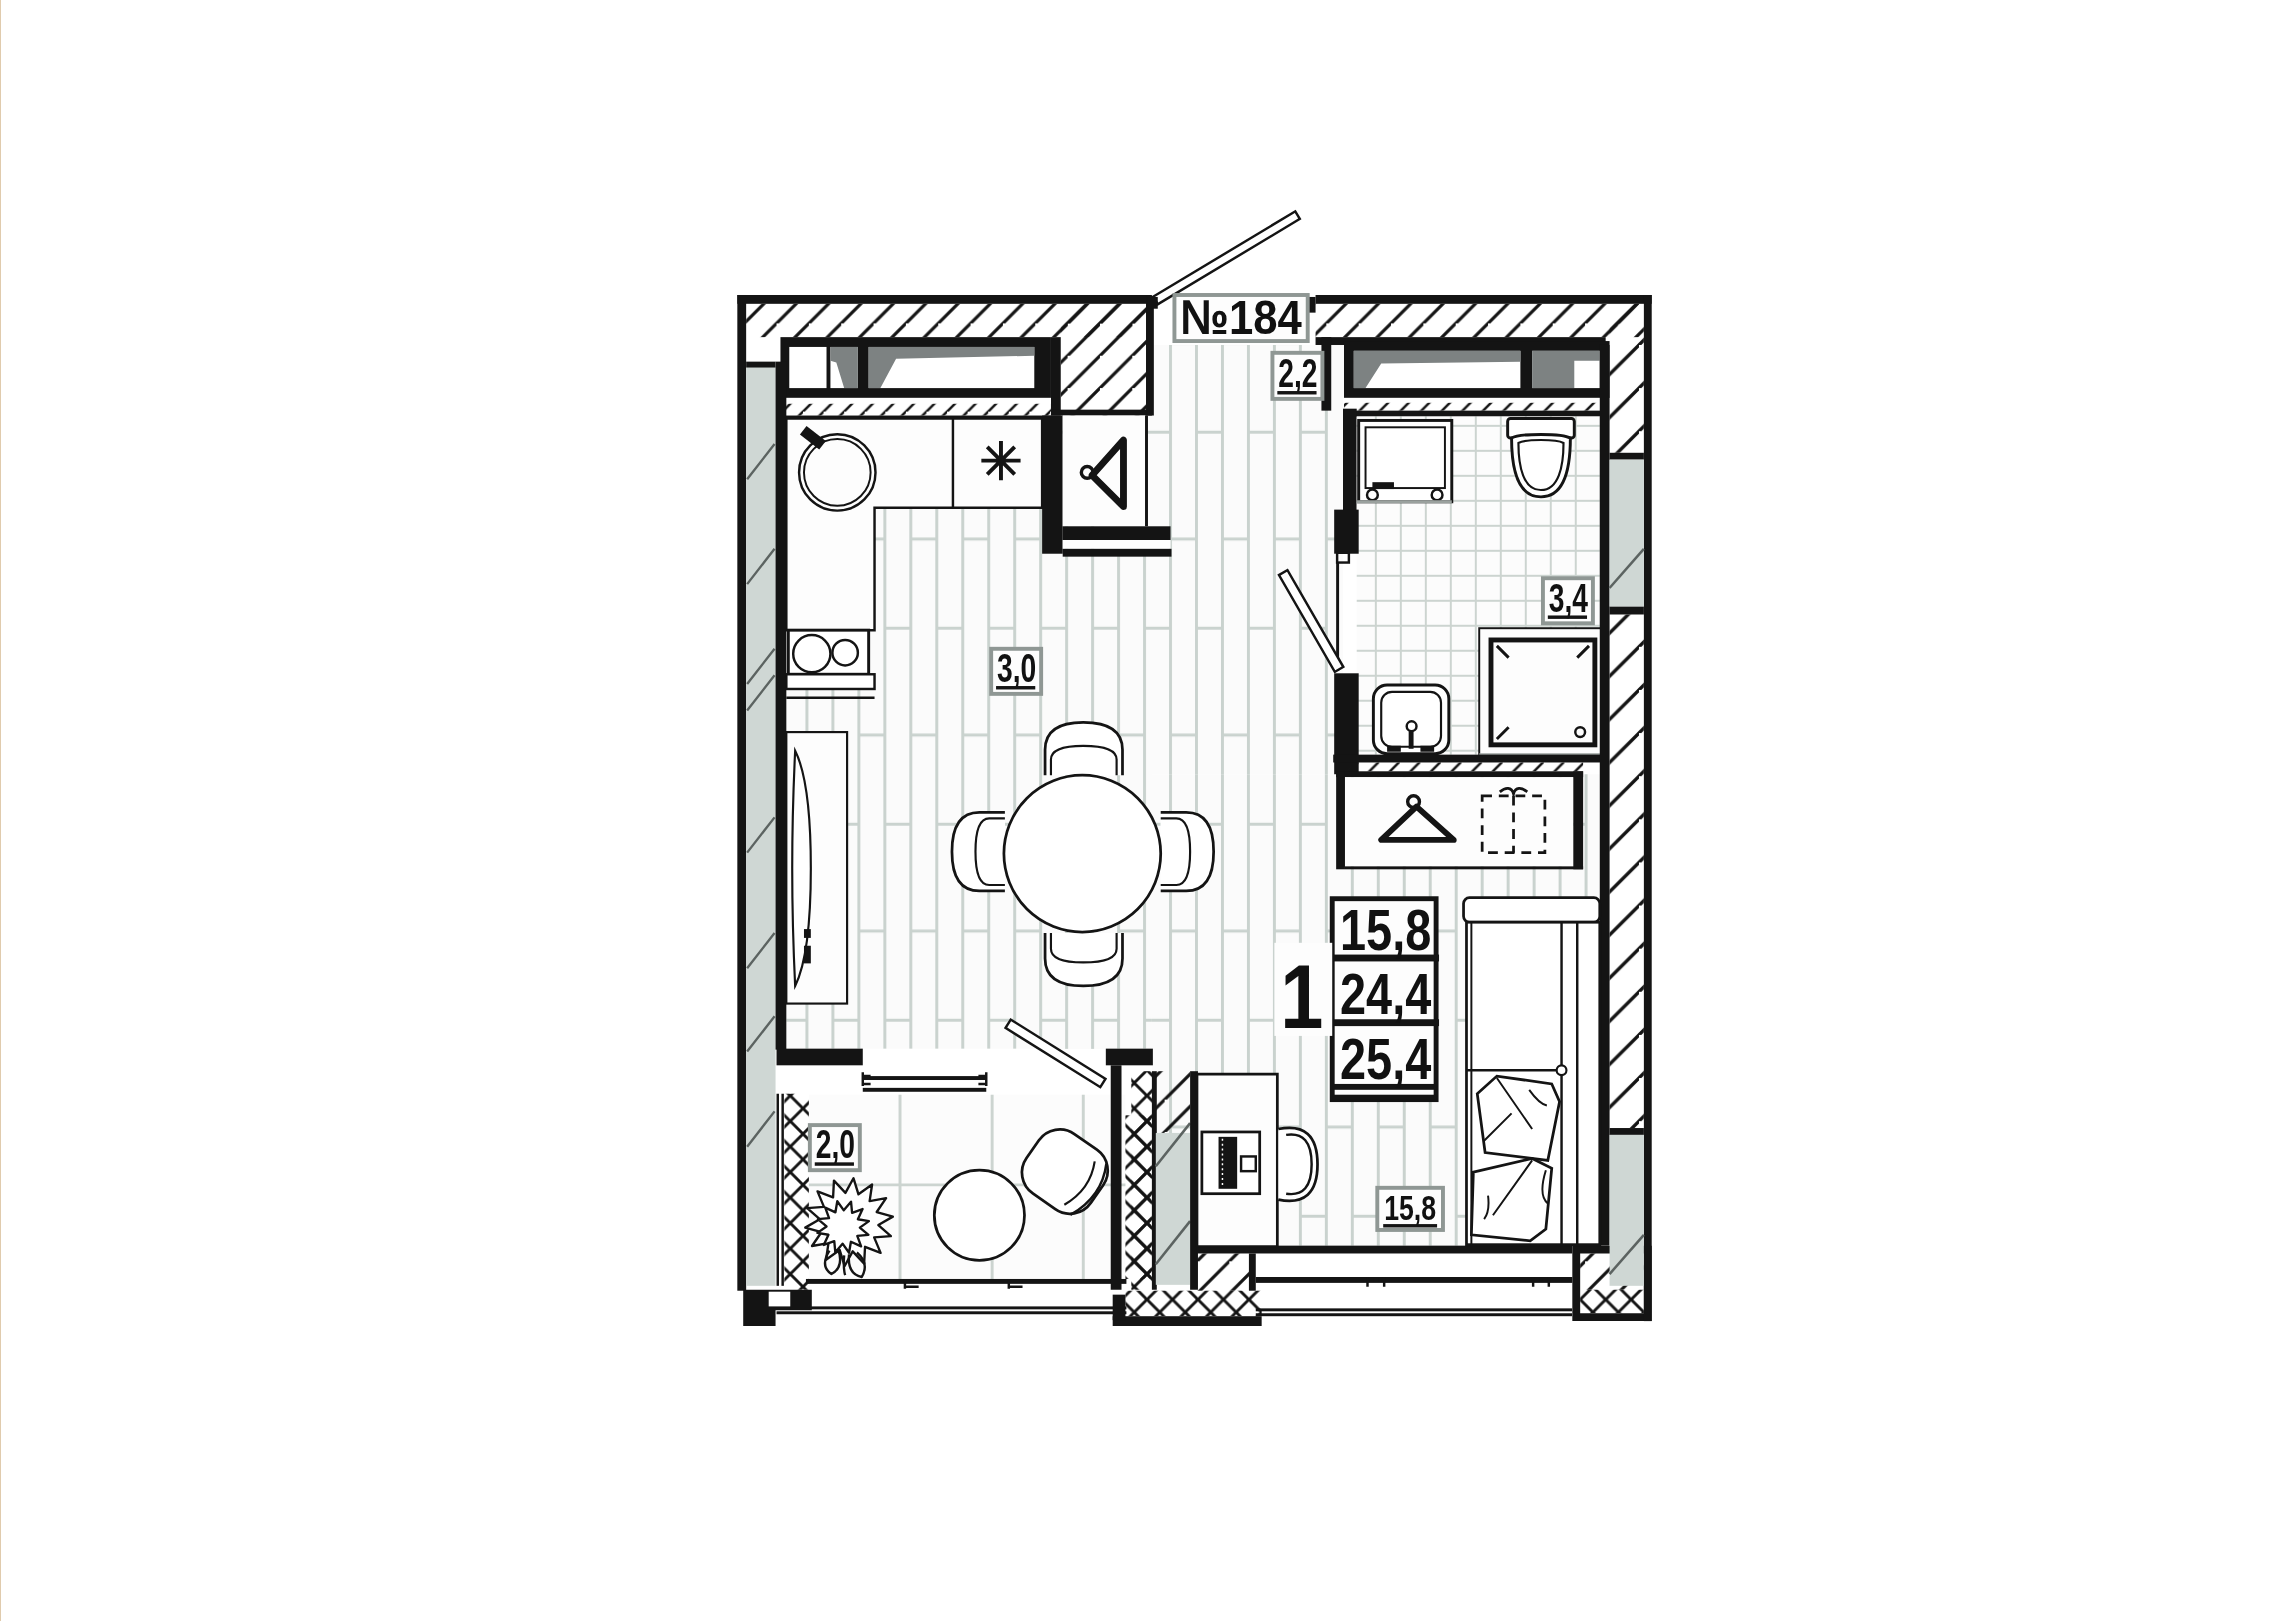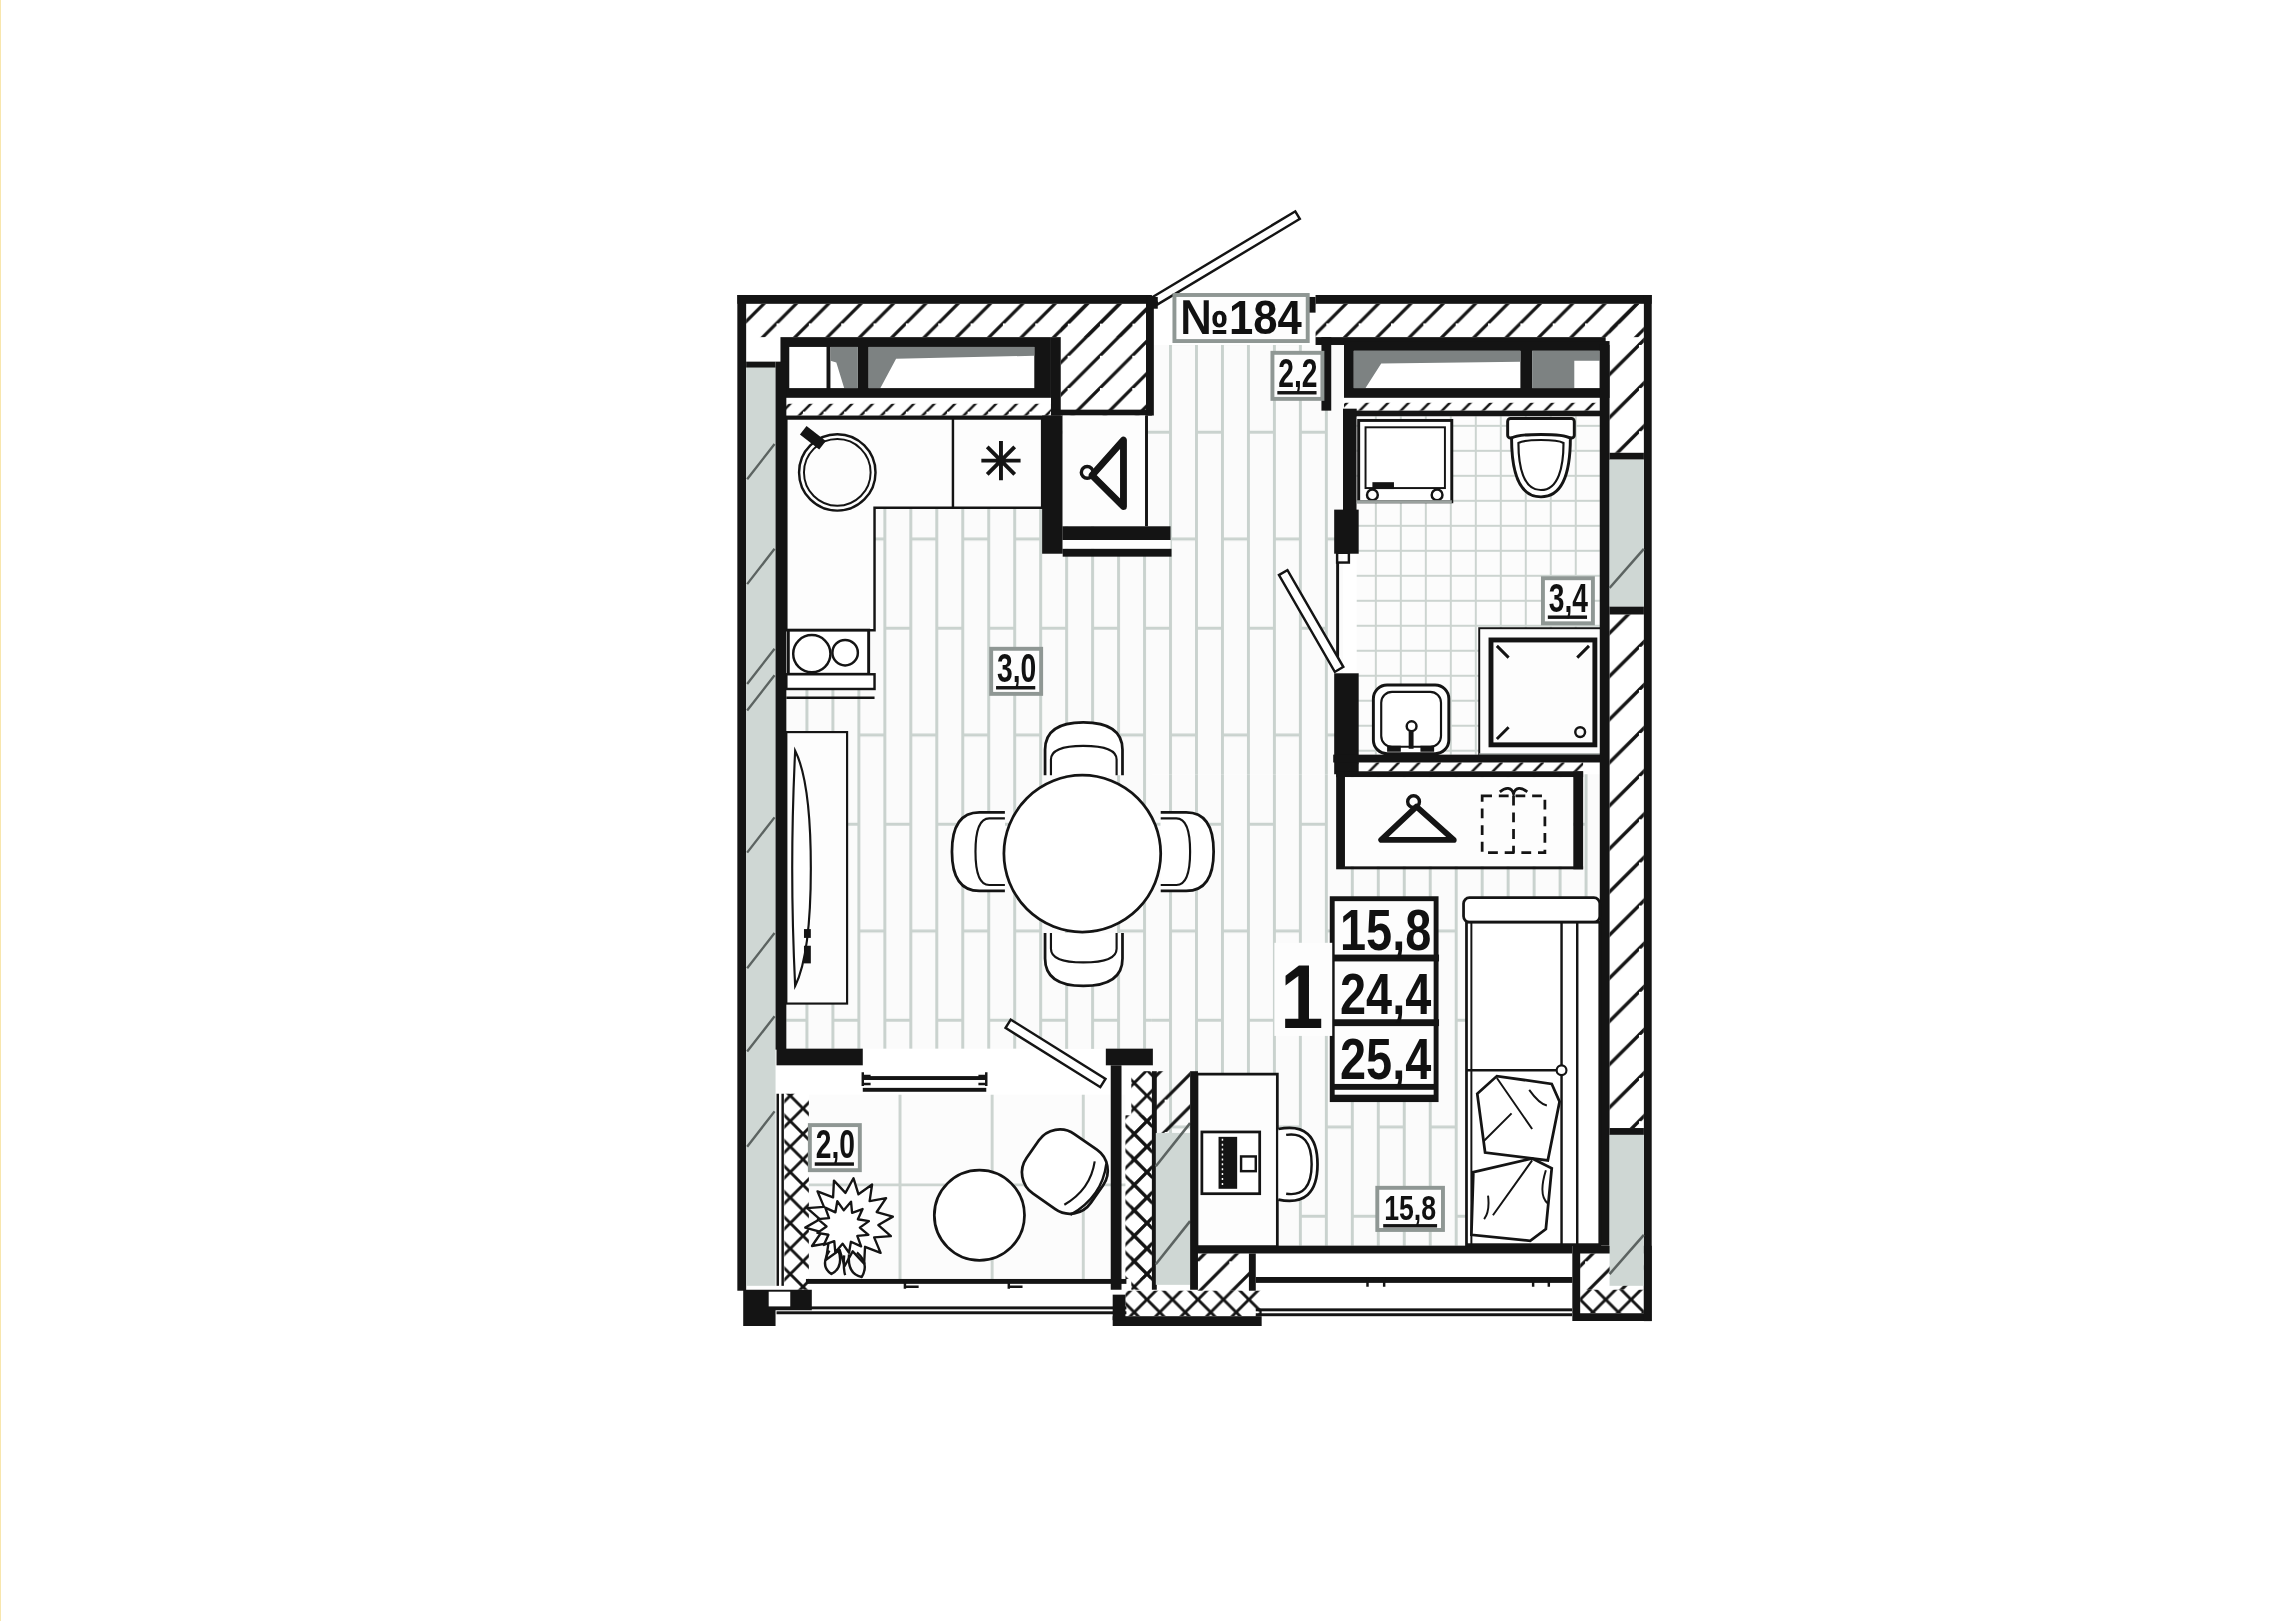--- a/index.html
+++ b/index.html
@@ -1,16 +1,16 @@
 <!DOCTYPE html>
 <html><head>
 <meta charset="utf-8">
 <style>
   html,body{margin:0;padding:0;background:#ffffff;}
-  #page{width:1860px;height:1621px;position:relative;background:#eab308;
+  #page{width:1860px;height:1621px;position:relative;background:#a16207;
         font-family:"Liberation Sans", sans-serif;}
   svg{position:absolute;left:0;top:0;}
   text{font-family:"Liberation Sans", sans-serif;font-weight:bold;fill:#111;}
 </style>
 </head>
 <body>
 <div id="page">
 <svg width="2293" height="1621" viewBox="0 0 2339 1654">
 <defs>
   <pattern id="h34" patternUnits="userSpaceOnUse" width="33" height="33">

